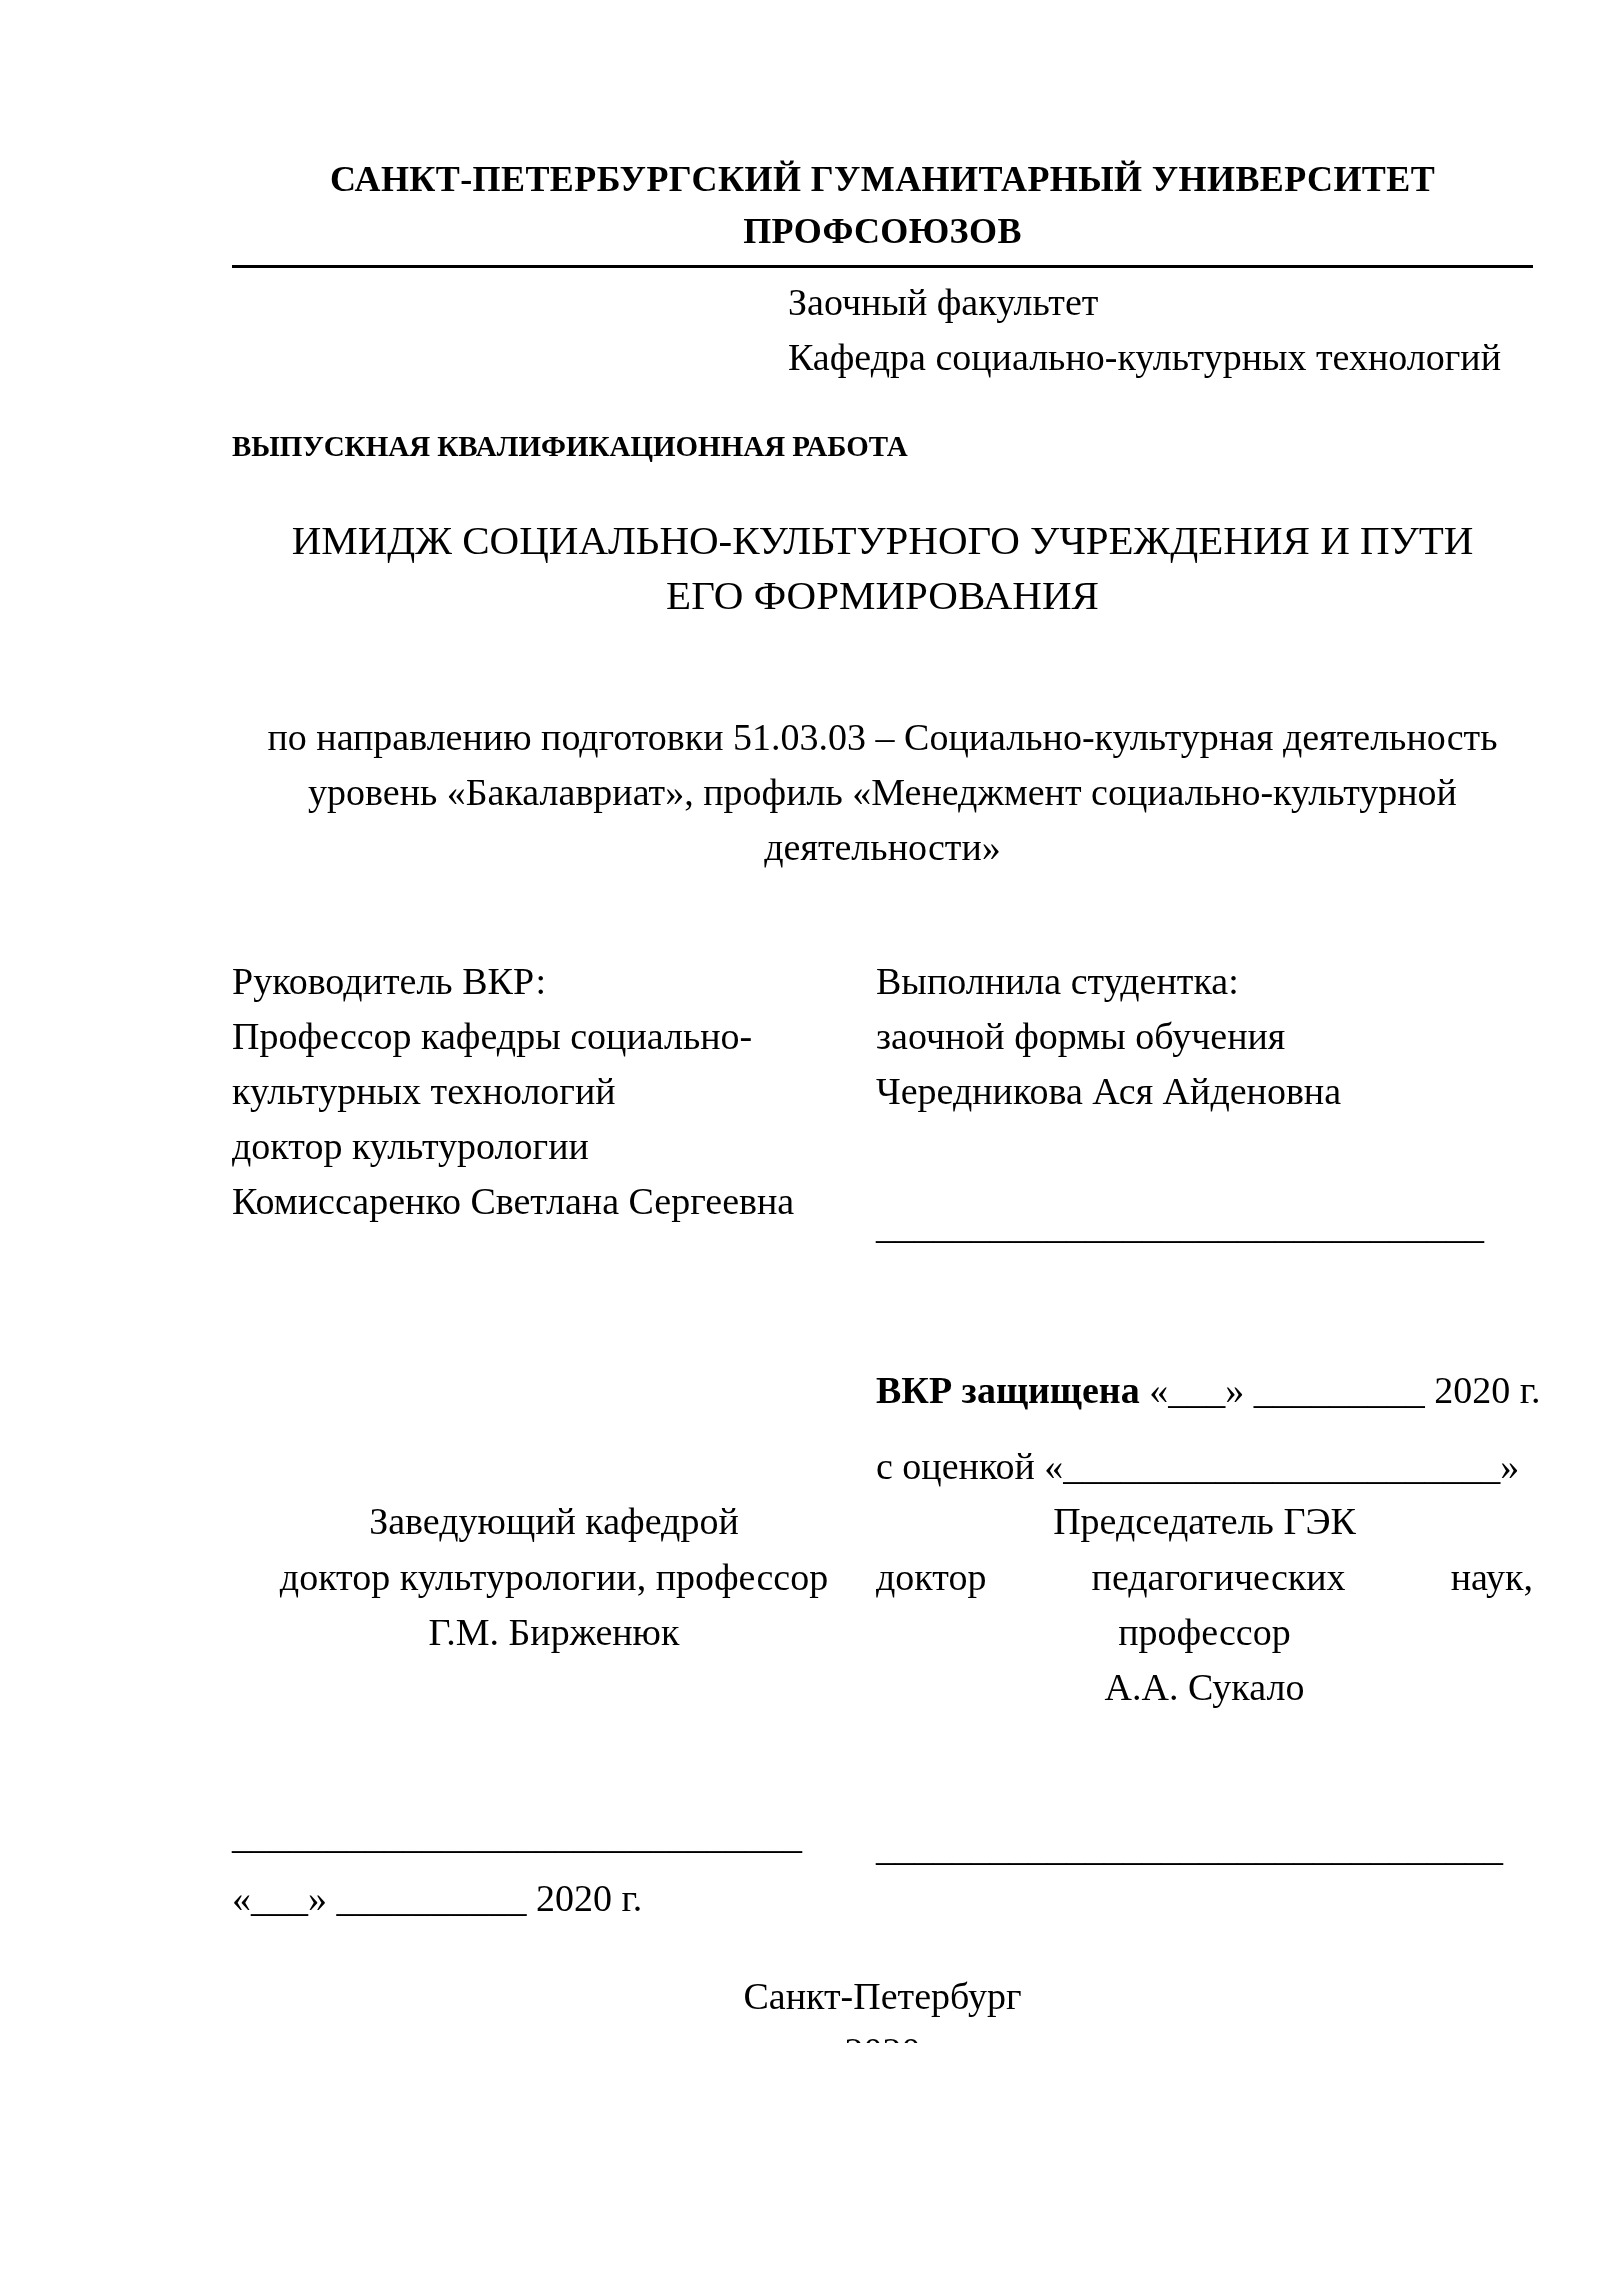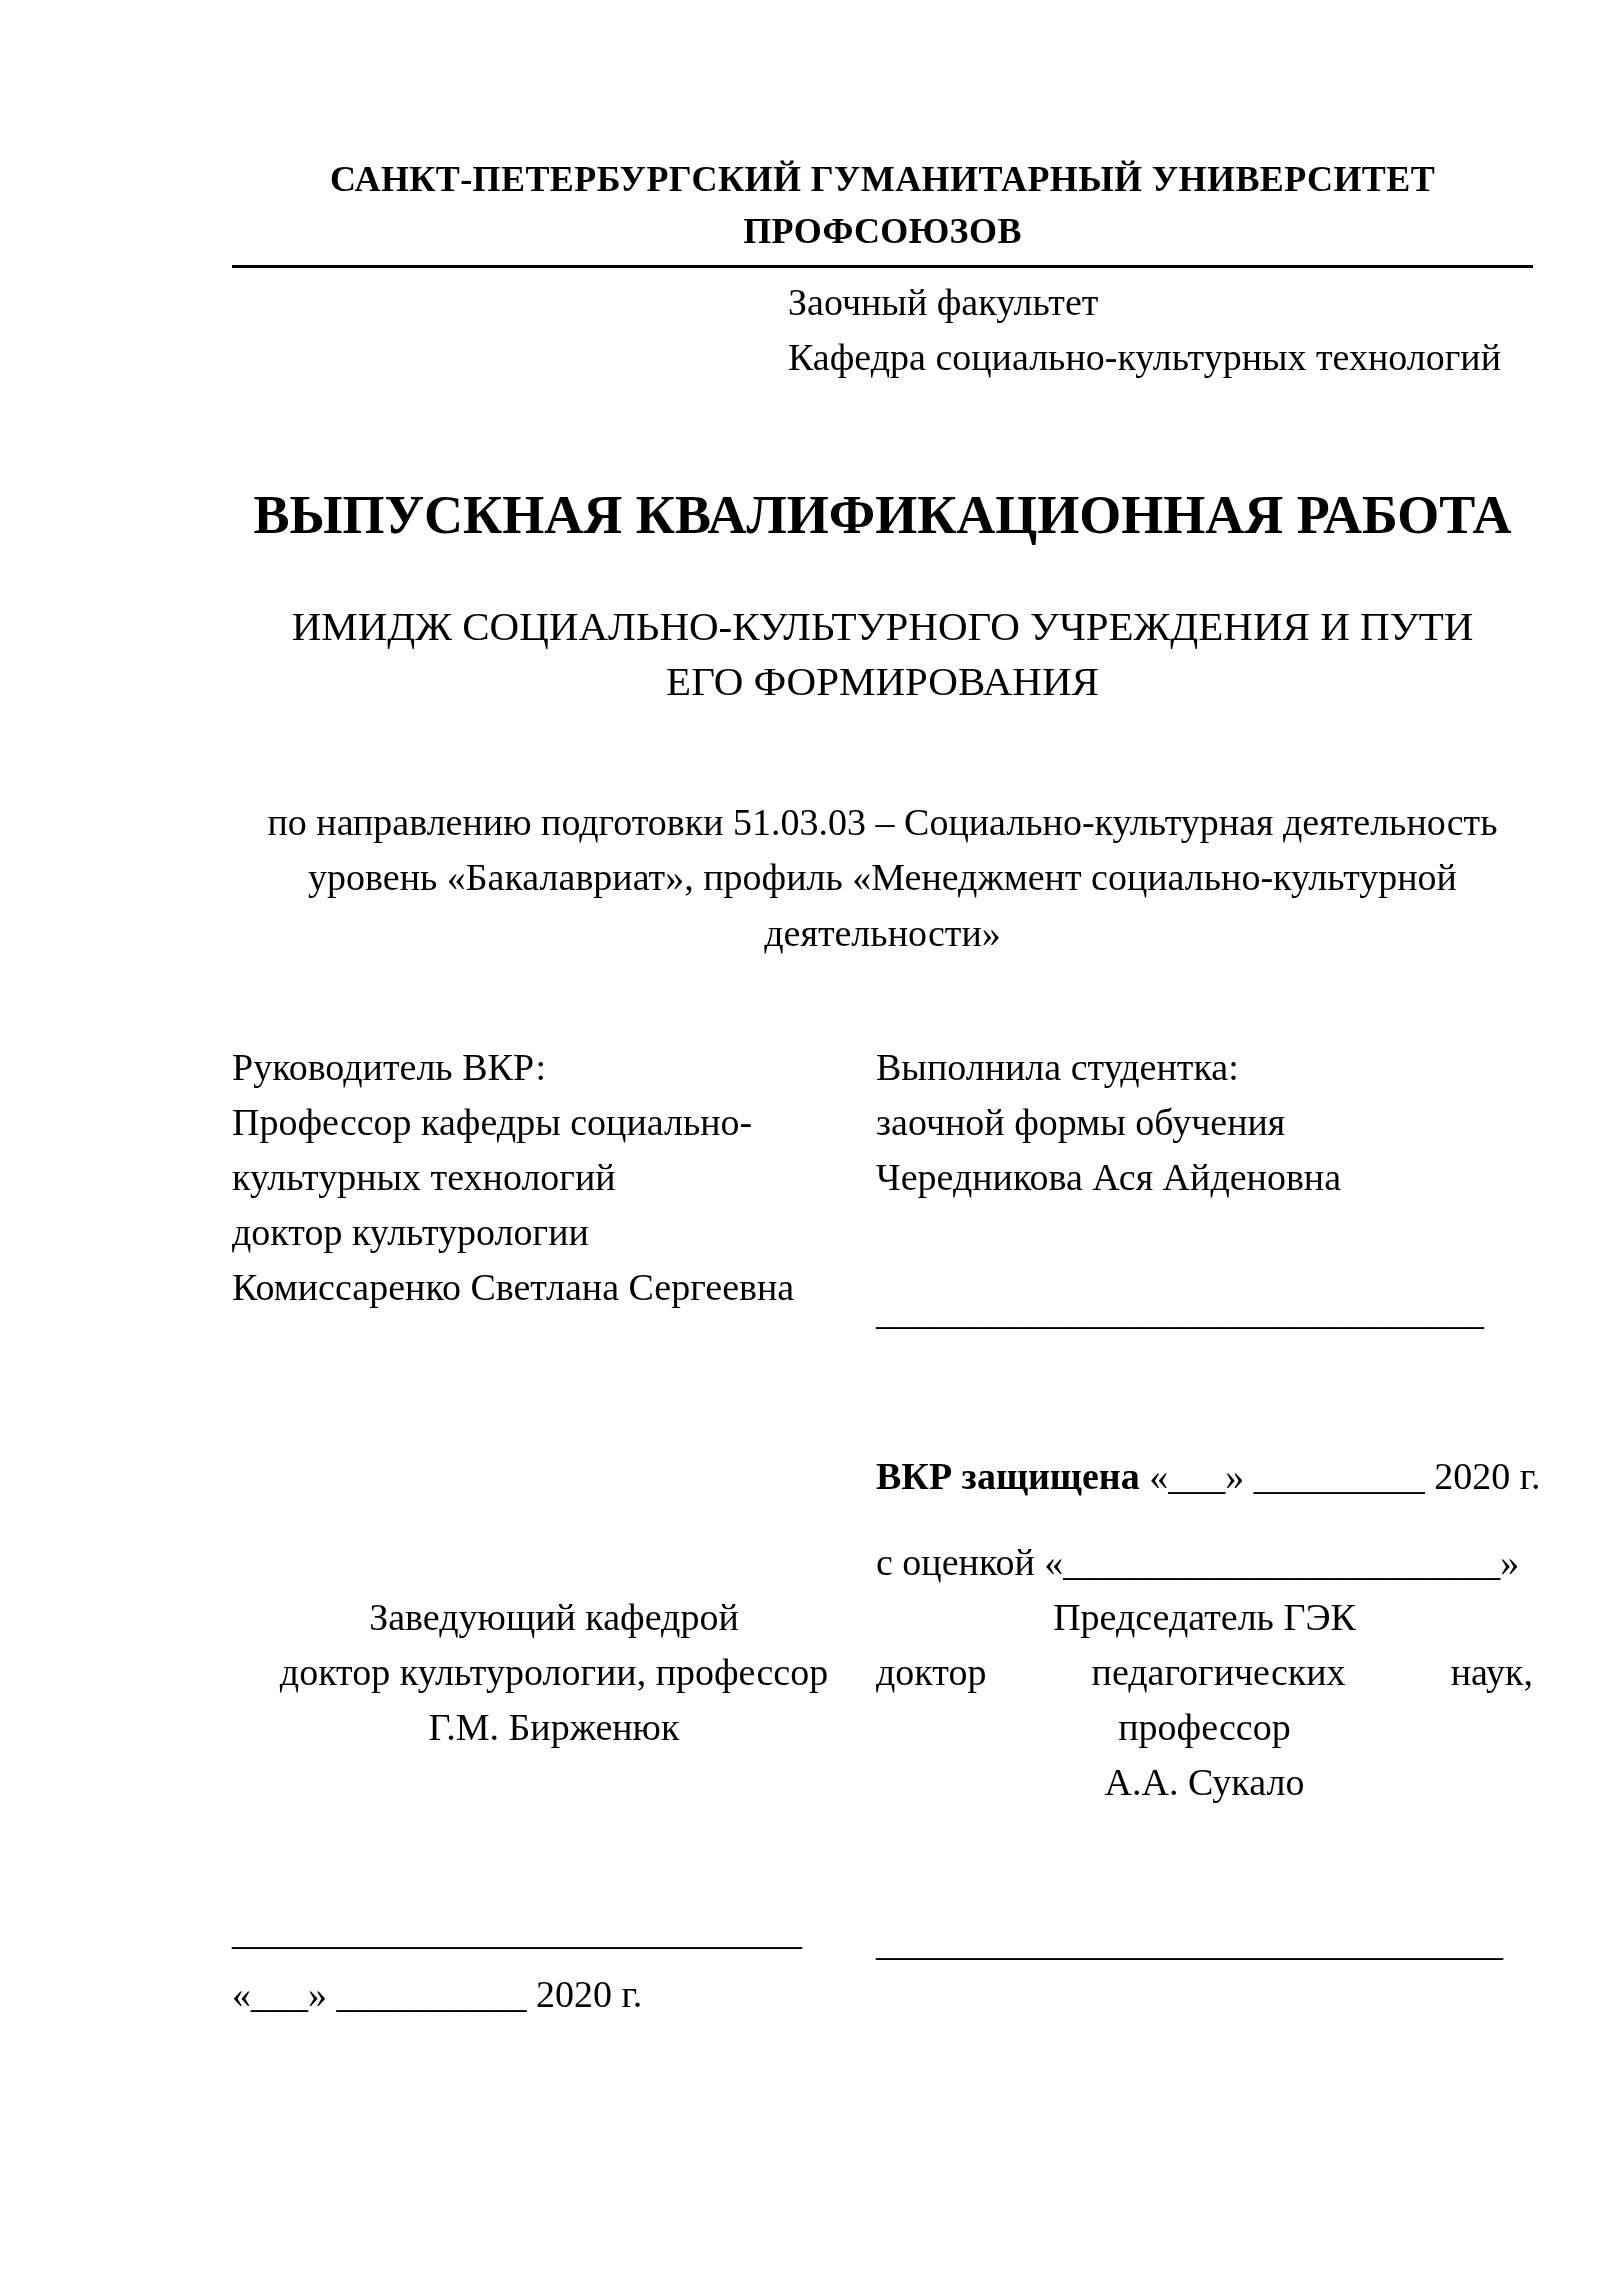--- a/index.html
+++ b/index.html
@@ -26,24 +26,23 @@
     text-align: center;
     letter-spacing: 0.4px;
     padding-bottom: 7.9px;
     border-bottom: 3.1px solid #000000;
   }
   .subheader {
     margin-top: 6.3px;
     margin-left: 556px;
   }
   .work-type {
-    margin-top: 94px;
-    text-align: center;
+    margin-top: 42px;
     font-weight: bold;
-    font-size: 54px;
+    font-size: 29px;
     line-height: 1.35;
   }
   .thesis-title {
     margin-top: 47px;
     text-align: center;
     font-weight: normal;
     font-size: 41px;
     line-height: 1.35;
   }
   .program {
@@ -67,21 +66,21 @@
     white-space: nowrap;
   }
   .student-sig {
     margin-top: 79px;
   }
   .defense-line {
     margin-top: 110px;
     white-space: nowrap;
   }
   .grade-line {
-    margin-top: 31px;
+    margin-top: 21px;
     white-space: nowrap;
   }
   .bold {
     font-weight: bold;
   }
   .underlined {
     text-decoration: underline;
   }
   .chair-justified {
     display: flex;

